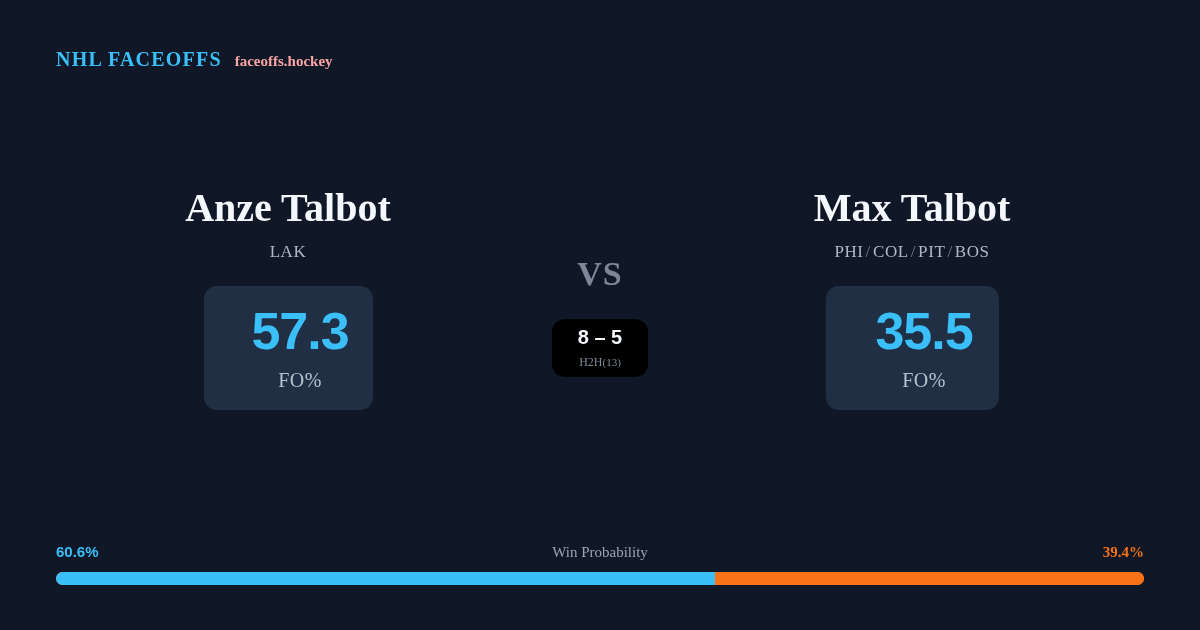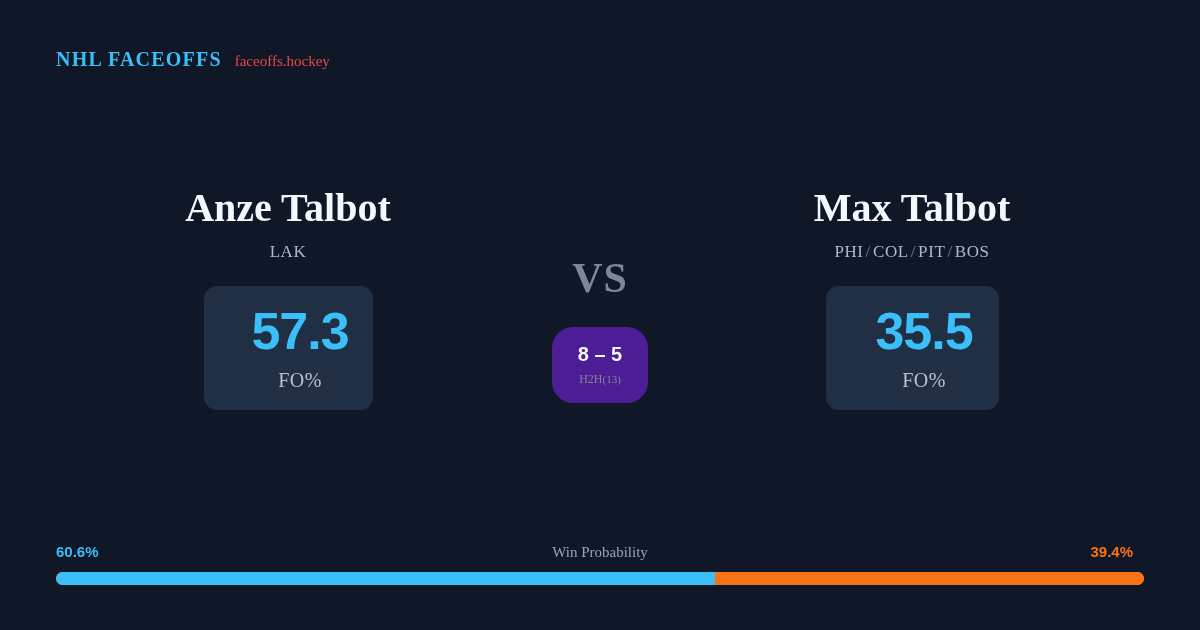--- a/index.html
+++ b/index.html
@@ -29,22 +29,23 @@
     font-family:"Liberation Serif", serif;
     font-weight:bold;
     font-size:20px;
     letter-spacing:1.2px;
     color:#3ABFF8;
     white-space:nowrap;
   }
   .brand-sub {
     font-family:"Liberation Serif", serif;
     font-size:15px;
-    color:#ef4444;
-    white-space:nowrap;
+    color:#fca5a5;
+    white-space:nowrap;
+    font-weight:bold;
   }
 
   
   .matchup {
     position:absolute;
     left:0;
     top:185px;
     width:1200px;
     height:260px;
   }
@@ -114,32 +115,32 @@
     left:500px;
     top:0;
     width:200px;
     display:flex;
     flex-direction:column;
     align-items:center;
   }
   .vs {
     font-family:"Liberation Serif", serif;
     font-weight:bold;
-    font-size:42px;
+    font-size:34px;
     letter-spacing:1px;
     color:#7D8797;
     line-height:1;
     margin-top:72px;
   }
   .h2h-card {
     margin-top:28px;
     width:96px;
-    height:76px;
-    background:#4c1d95;
-    border-radius:21px;
+    height:58px;
+    background:#000000;
+    border-radius:13px;
     display:flex;
     flex-direction:column;
     align-items:center;
     justify-content:center;
   }
   .h2h-score {
     font-family:"Liberation Sans", sans-serif;
     font-weight:bold;
     font-size:20px;
     color:#F4F7FB;
@@ -168,21 +169,21 @@
   }
   .wp-left, .wp-right {
     position:absolute;
     top:0;
     font-family:"Liberation Sans", sans-serif;
     font-weight:bold;
     font-size:15px;
     line-height:22px;
   }
   .wp-left  { left:0;  color:#3ABFF8;text-align:center; }
-  .wp-right { right:11px; color:#F97316; }
+  .wp-right { right:0; color:#F97316;font-family:Liberation Serif, serif; }
   .wp-title {
     position:absolute;
     left:0; right:0;
     top:0;
     text-align:center;
     font-family:"Liberation Serif", serif;
     font-size:15px;
     line-height:22px;
     color:#9AA5B4;
   }

